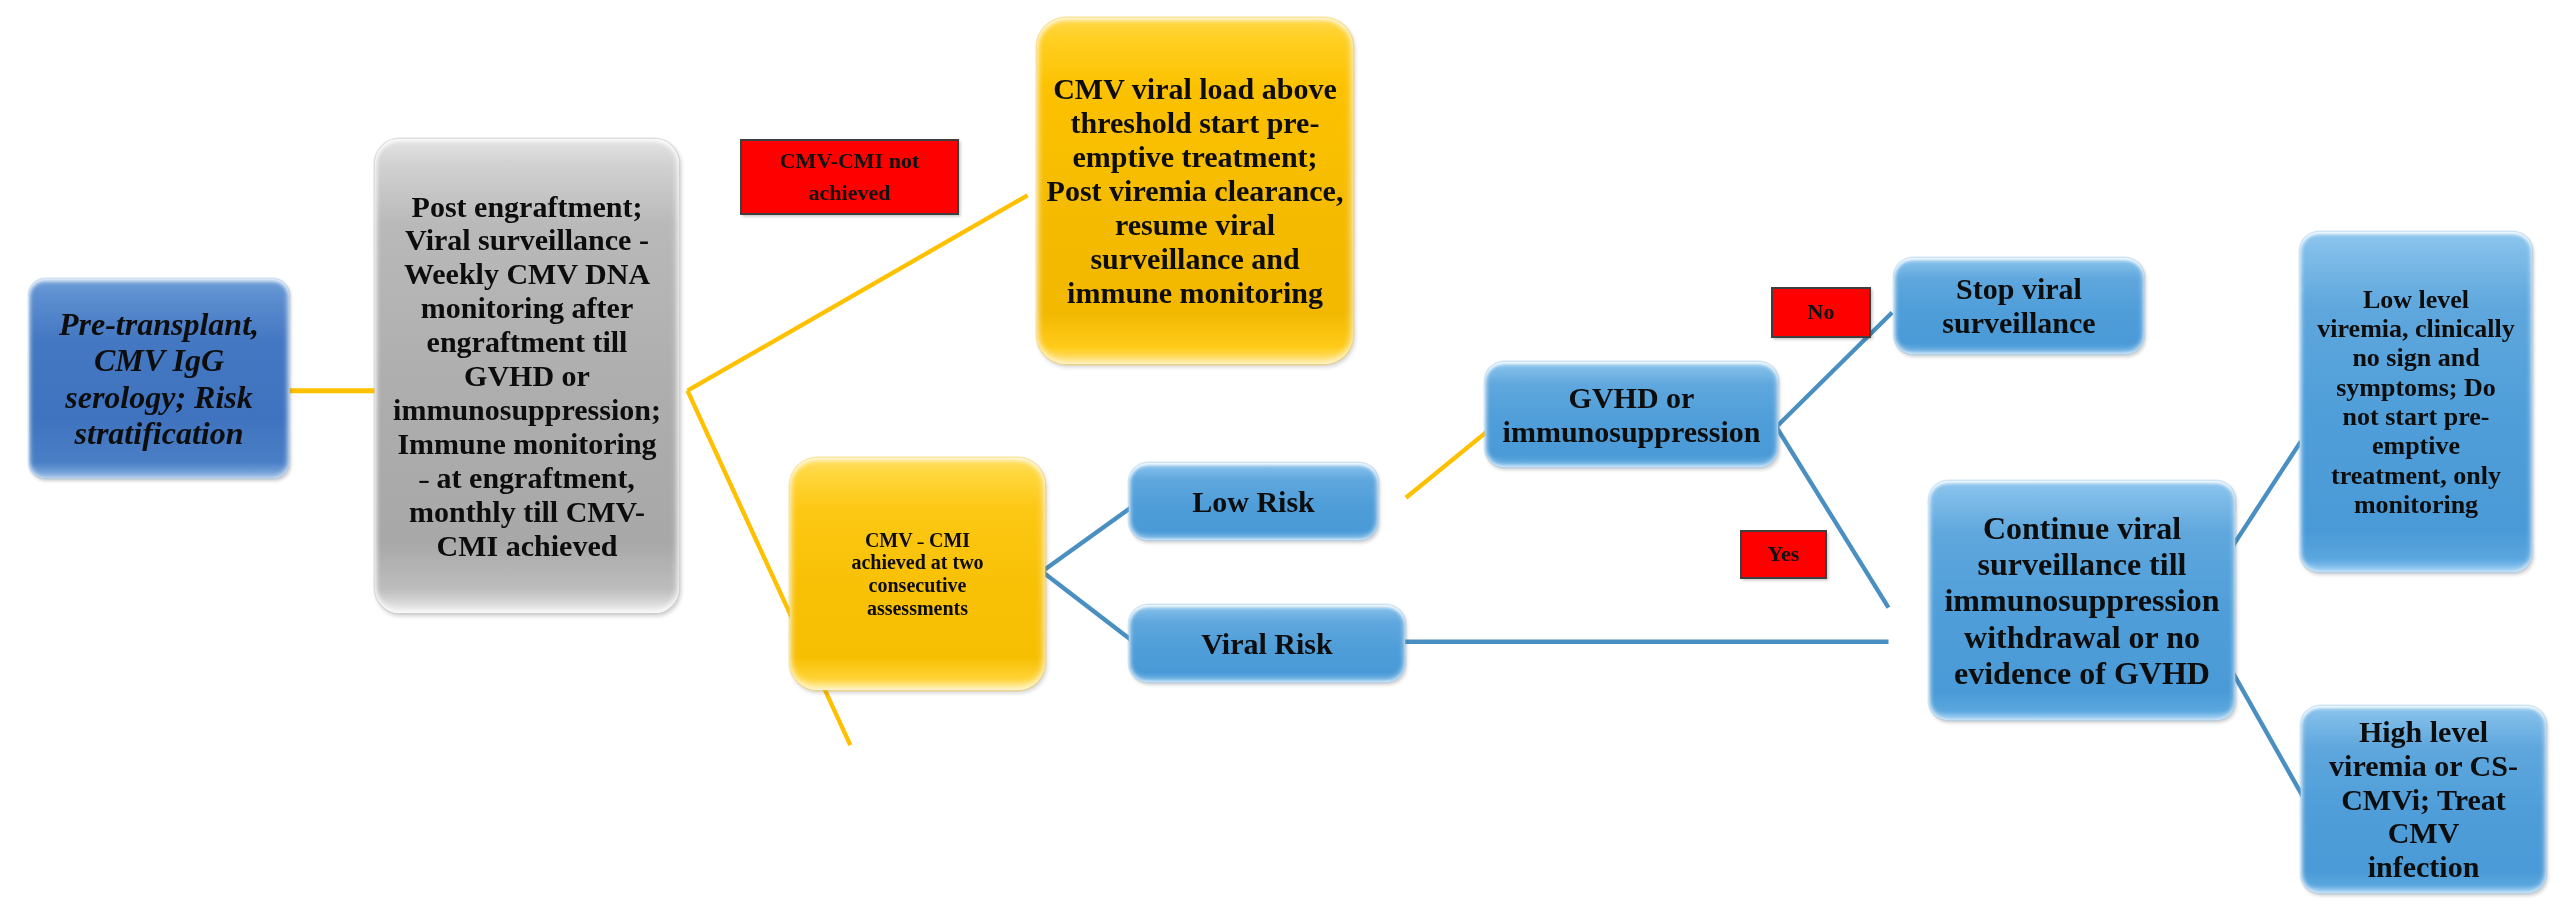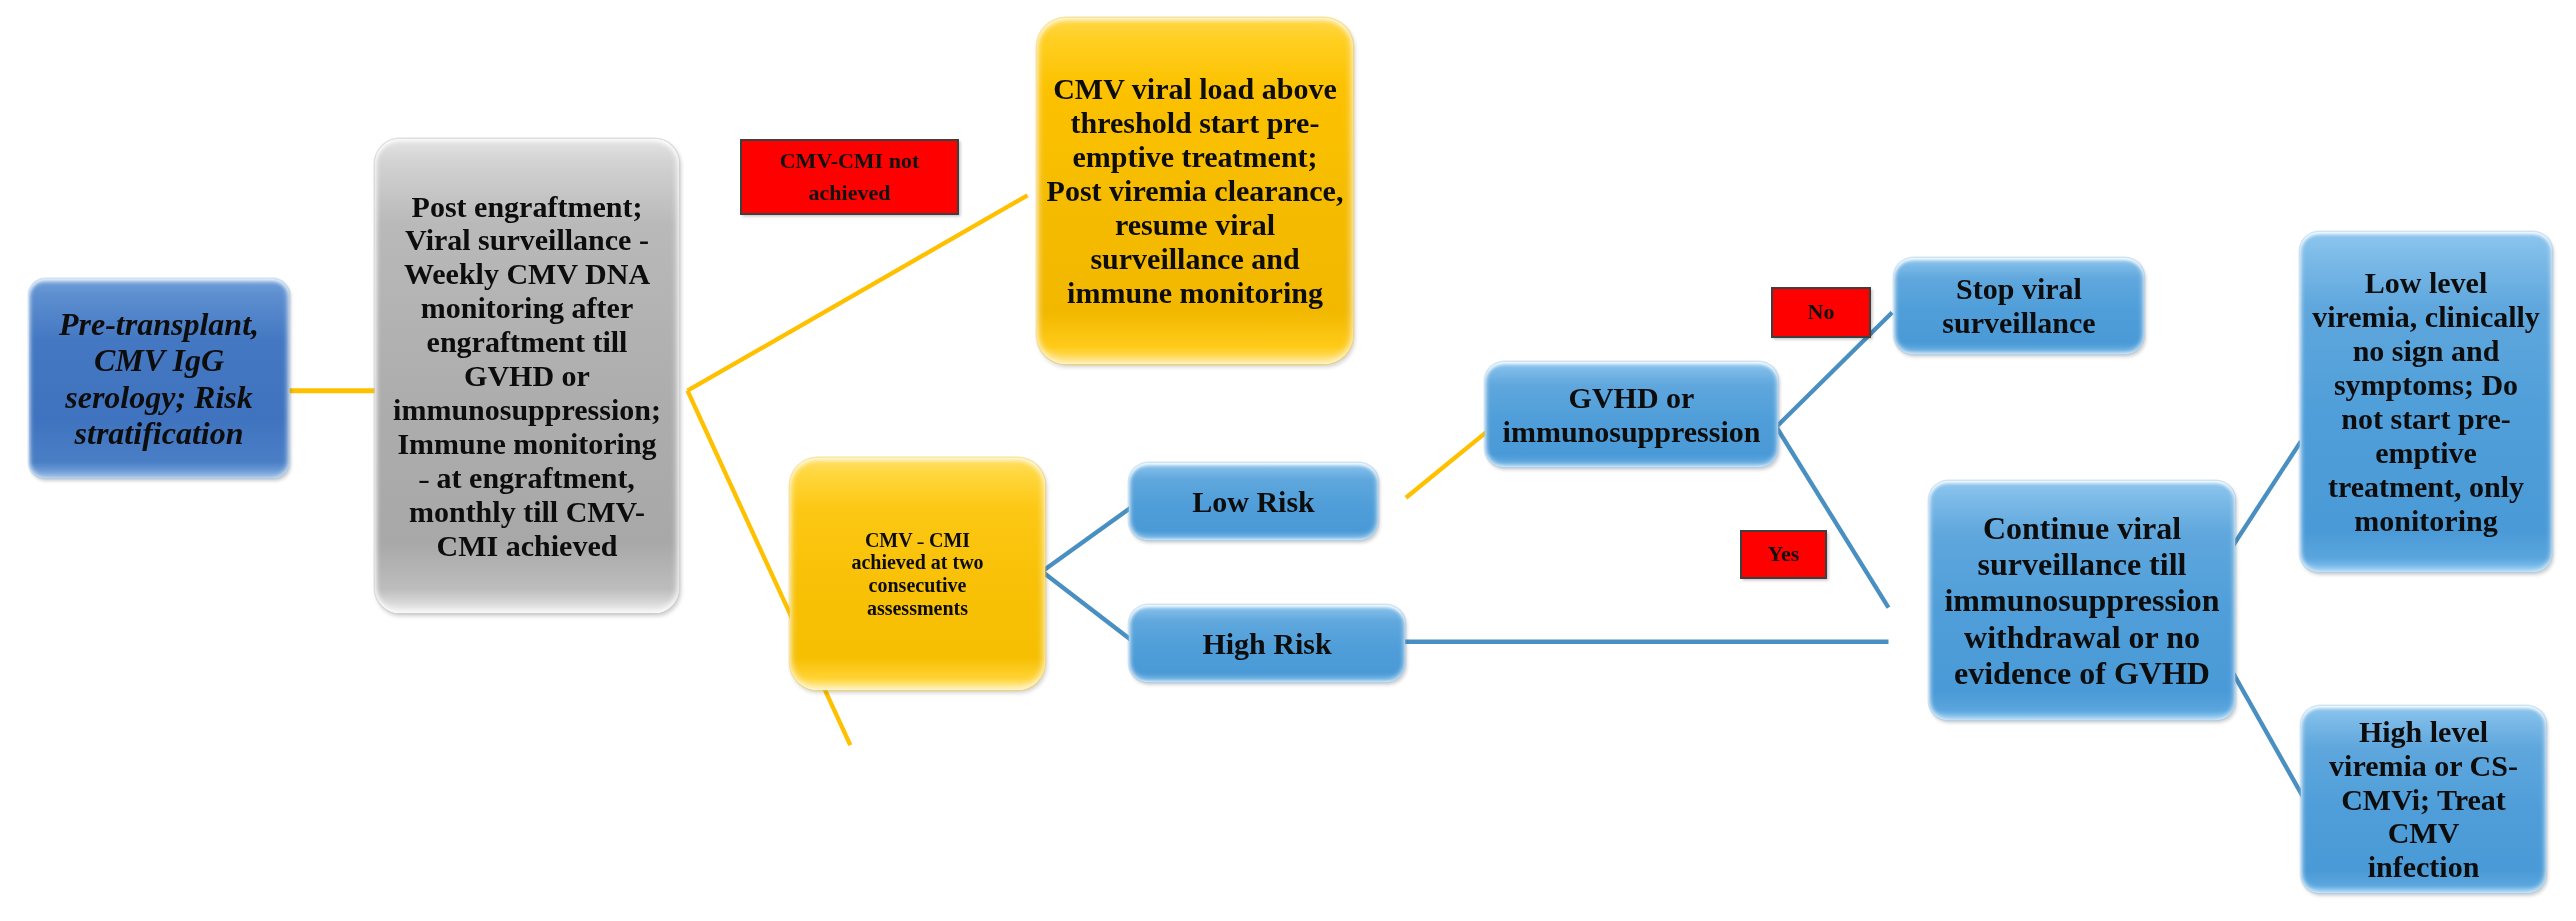--- a/index.html
+++ b/index.html
@@ -208,21 +208,21 @@
 achieved at two
 consecutive
 assessments</span>
   </div>
 
   <div class="node blue pad" style="left:1129px; top:463px; width:249px; height:77px; font-size:30px;">
     <span>Low Risk</span>
   </div>
 
   <div class="node blue pad" style="left:1129px; top:605px; width:276px; height:77px; font-size:30px;">
-    <span>High Risk</span>
+    <span>Viral Risk</span>
   </div>
 
   <div class="node blue pad" style="left:1485px; top:362px; width:293px; height:105px; font-size:30px;">
     <span>GVHD or
 immunosuppression</span>
   </div>
 
   <div class="node red pad" style="left:1771px; top:287px; width:100px; height:51px; font-size:22px;">
     <span>No</span>
   </div>
@@ -237,21 +237,21 @@
   </div>
 
   <div class="node blue pad" style="left:1886px; top:481px; width:306px; height:239px; font-size:32px;margin-left:43px;">
     <span>Continue viral
 surveillance till
 immunosuppression
 withdrawal or no
 evidence of GVHD</span>
   </div>
 
-  <div class="node blue pad" style="left:2300px; top:232px; width:252px; height:340px; font-size:30px;">
+  <div class="node blue pad" style="left:2300px; top:232px; width:232px; height:340px; font-size:26px;">
     <span>Low level
 viremia, clinically
 no sign and
 symptoms; Do
 not start pre-
 emptive
 treatment, only
 monitoring</span>
   </div>
 

